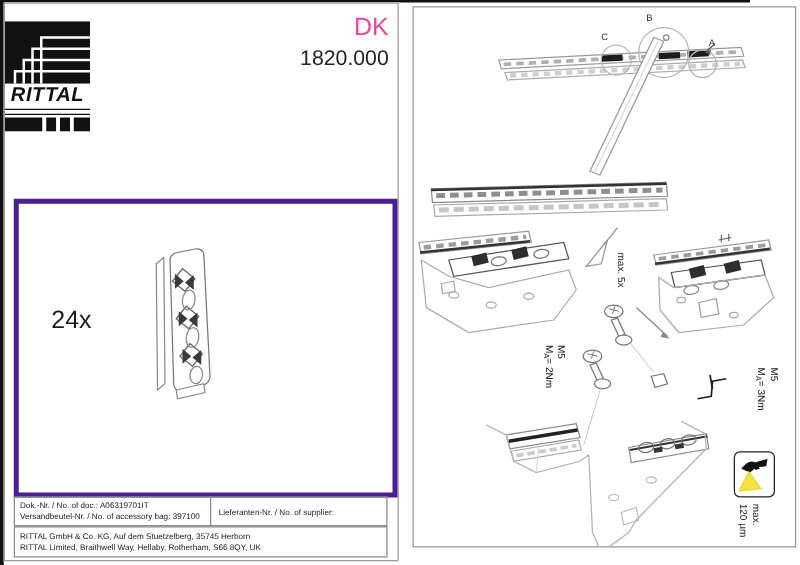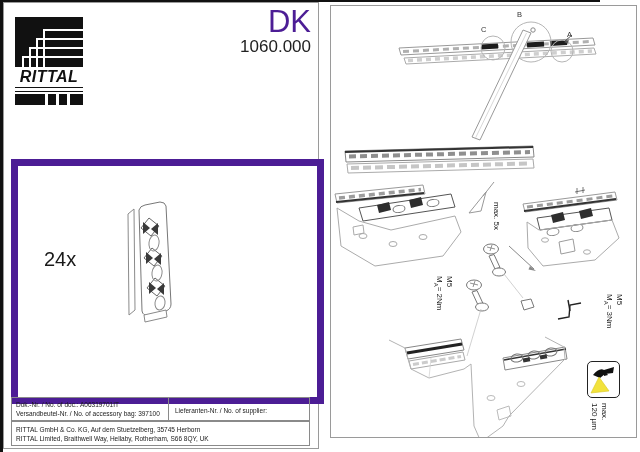--- a/index.html
+++ b/index.html
@@ -4,35 +4,35 @@
 <style>
   html,body{margin:0;padding:0;background:#fff;}
   .page{position:relative;width:640px;height:452px;background:#fff;overflow:hidden;
         font-family:"Liberation Sans","DejaVu Sans",sans-serif;color:#1a1a1a;}
   .scan-edge-left{position:absolute;left:0;top:0;width:3px;height:452px;background:#111;}
   .scan-edge-top{position:absolute;left:0;top:0;width:600px;height:2px;background:#111;}
   .left-page{position:absolute;left:3px;top:2px;width:314px;height:445px;border:1px solid #9a9a9a;background:#fff;}
   .right-panel{position:absolute;left:330px;top:5px;width:305px;height:431px;border:1px solid #9a9a9a;background:#fff;}
 
   
-  .logo{position:absolute;left:11px;top:14px;width:68px;}
+  .logo{position:absolute;left:0;top:14px;width:68px;}
   .logo-word{font-weight:bold;font-style:italic;font-size:16px;letter-spacing:.5px;color:#111;
              text-align:center;line-height:20px;width:68px;}
   .logo-rule{width:68px;height:5px;border-top:1.6px solid #111;border-bottom:1.6px solid #111;box-sizing:border-box;}
   .logo-bar{width:68px;height:11px;margin-top:2px;display:flex;}
   .logo-bar .seg{background:#111;height:11px;}
   .logo-bar .gap{background:#fff;width:3px;height:11px;}
 
   
   .title-block{position:absolute;right:7px;top:4px;text-align:right;}
-  .title-main{font-size:31px;line-height:30px;color:#4c1d95;}
+  .title-main{font-size:20px;line-height:30px;color:#ec4899;}
   .title-model{font-size:17px;line-height:19px;color:#222;}
 
   
-  .part-box{position:absolute;left:7px;top:156px;width:299px;height:231px;border:7px solid #4c1d95;}
+  .part-box{position:absolute;left:7px;top:156px;width:299px;height:231px;border:4px solid #4c1d95;}
   .qty{position:absolute;left:26px;top:82px;font-size:20px;}
   .spec{position:absolute;left:168px;top:83px;font-size:20px;}
   .part-art{position:absolute;left:100px;top:32px;}
 
   
   .foot-row1{position:absolute;left:7px;top:394px;width:299px;height:24px;border:1px solid #8a8a8a;
              box-sizing:border-box;display:flex;font-size:6.5px;line-height:9px;}
   .foot-cell-a{width:157px;border-right:1px solid #8a8a8a;box-sizing:border-box;padding:2px 0 0 4px;}
   .foot-cell-b{flex:1;padding:8px 0 0 6px;}
   .foot-row2{position:absolute;left:7px;top:418px;width:299px;height:25px;border:1px solid #8a8a8a;
@@ -71,21 +71,21 @@
         <div class="seg" style="width:8px"></div>
         <div class="gap"></div>
         <div class="seg" style="width:8px"></div>
         <div class="gap"></div>
         <div class="seg" style="flex:1"></div>
       </div>
     </div>
 
     <div class="title-block">
       <div class="title-main">DK</div>
-      <div class="title-model">1060.000</div>
+      <div class="title-model">1820.000</div>
     </div>
 
     <div class="part-box">
       <div class="qty">24x</div>
       <div class="part-art">
         <svg width="64" height="126" viewBox="0 0 64 126">
           <g fill="#fff" stroke="#8a8a8a" stroke-width="1">
             <polygon points="10,16 16,11 17,112 11,117"></polygon>
             <path d="M21,12 Q22,8 27,7 L42,4 Q47,4 48,8 L53,106 Q53,111 48,113 L30,117 Q25,118 24,113 Z" stroke="#777"></path>
             <polygon points="26,117 48,112 49,119 27,124"></polygon>

